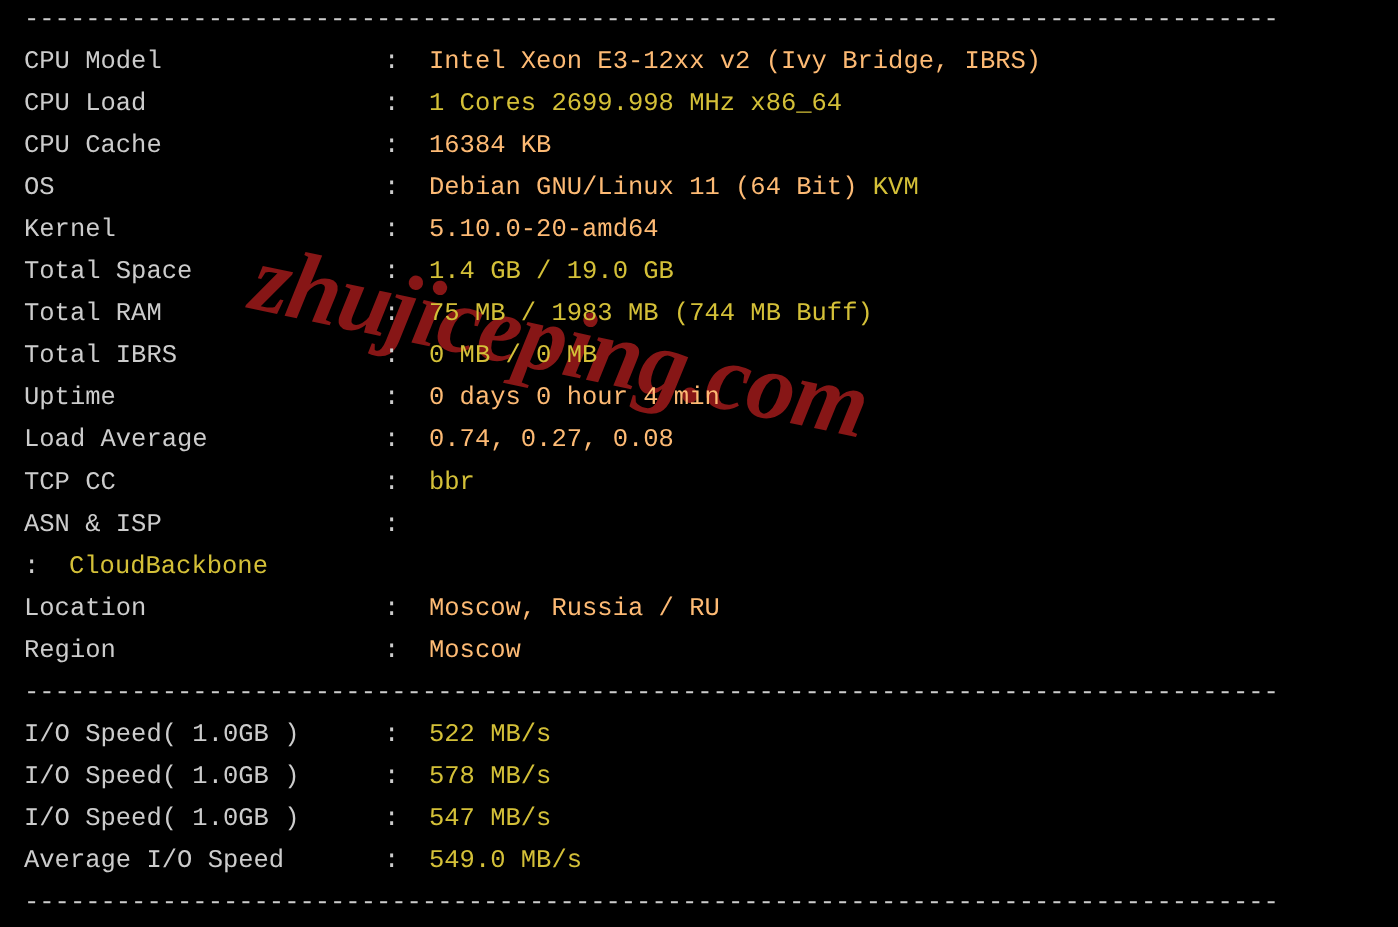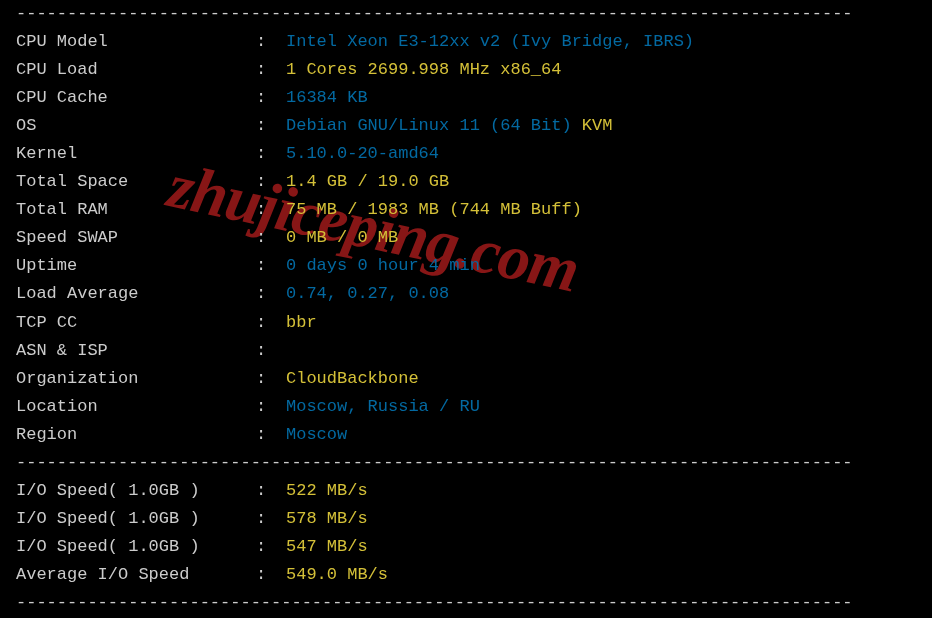--- a/index.html
+++ b/index.html
@@ -42,21 +42,21 @@
     }
     .colon {
       color: #ccc;
       width: 30px;
       display: inline-block;
       flex-shrink: 0;
     }
     .value {
       display: inline-block;
     }
-    .cyan { color: #0369a1; }
+    .cyan { color: #fdba74; }
     .yellow { color: #d4c038; }
     .white { color: #ccc; }
     .watermark {
       position: absolute;
       top: 175px;
       left: 165px;
       font-size: 64px;
       font-weight: bold;
       font-style: italic;
       font-family: 'Georgia', serif;
@@ -75,26 +75,26 @@
 <div class="terminal">
   <div class="dashes">----------------------------------------------------------------------------------</div>
   <div id="sysinfo-container">
       <div class="row"><span class="label white">CPU Model             </span><span class="colon white">: </span><span class="value"><span class="cyan">Intel Xeon E3-12xx v2 (Ivy Bridge, IBRS)</span></span></div>
       <div class="row"><span class="label white">CPU Load             </span><span class="colon white">: </span><span class="value"><span class="yellow">1 Cores 2699.998 MHz x86_64</span></span></div>
       <div class="row"><span class="label white">CPU Cache             </span><span class="colon white">: </span><span class="value"><span class="cyan">16384 KB</span></span></div>
       <div class="row"><span class="label white">OS                    </span><span class="colon white">: </span><span class="value"><span class="cyan">Debian GNU/Linux 11 (64 Bit) </span><span class="yellow">KVM</span></span></div>
       <div class="row"><span class="label white">Kernel                </span><span class="colon white">: </span><span class="value"><span class="cyan">5.10.0-20-amd64</span></span></div>
       <div class="row"><span class="label white">Total Space           </span><span class="colon white">: </span><span class="value"><span class="yellow">1.4 GB / 19.0 GB</span></span></div>
       <div class="row"><span class="label white">Total RAM             </span><span class="colon white">: </span><span class="value"><span class="yellow">75 MB / 1983 MB (744 MB Buff)</span></span></div>
-      <div class="row"><span class="label white">Speed SWAP            </span><span class="colon white">: </span><span class="value"><span class="yellow">0 MB / 0 MB</span></span></div>
+      <div class="row"><span class="label white">Total IBRS            </span><span class="colon white">: </span><span class="value"><span class="yellow">0 MB / 0 MB</span></span></div>
       <div class="row"><span class="label white">Uptime                </span><span class="colon white">: </span><span class="value"><span class="cyan">0 days 0 hour 4 min</span></span></div>
       <div class="row"><span class="label white">Load Average          </span><span class="colon white">: </span><span class="value"><span class="cyan">0.74, 0.27, 0.08</span></span></div>
       <div class="row"><span class="label white">TCP CC                </span><span class="colon white">: </span><span class="value"><span class="yellow">bbr</span></span></div>
       <div class="row"><span class="label white">ASN &amp; ISP             </span><span class="colon white">: </span></div>
-      <div class="row"><span class="label white">Organization          </span><span class="colon white">: </span><span class="value"><span class="yellow">CloudBackbone</span></span></div>
+      <div class="row"><span class="colon white">: </span><span class="value"><span class="yellow">CloudBackbone</span></span></div>
       <div class="row"><span class="label white">Location              </span><span class="colon white">: </span><span class="value"><span class="cyan">Moscow, Russia / RU</span></span></div>
       <div class="row"><span class="label white">Region                </span><span class="colon white">: </span><span class="value"><span class="cyan">Moscow</span></span></div>
     </div>
   <div class="dashes">----------------------------------------------------------------------------------</div>
   <div id="iospeed-container">
       <div class="row"><span class="label white">I/O Speed( 1.0GB )    </span><span class="colon white">: </span><span class="value"><span class="yellow">522 MB/s</span></span></div>
       <div class="row"><span class="label white">I/O Speed( 1.0GB )    </span><span class="colon white">: </span><span class="value"><span class="yellow">578 MB/s</span></span></div>
       <div class="row"><span class="label white">I/O Speed( 1.0GB )    </span><span class="colon white">: </span><span class="value"><span class="yellow">547 MB/s</span></span></div>
       <div class="row"><span class="label white">Average I/O Speed     </span><span class="colon white">: </span><span class="value"><span class="yellow">549.0 MB/s</span></span></div>
     </div>

